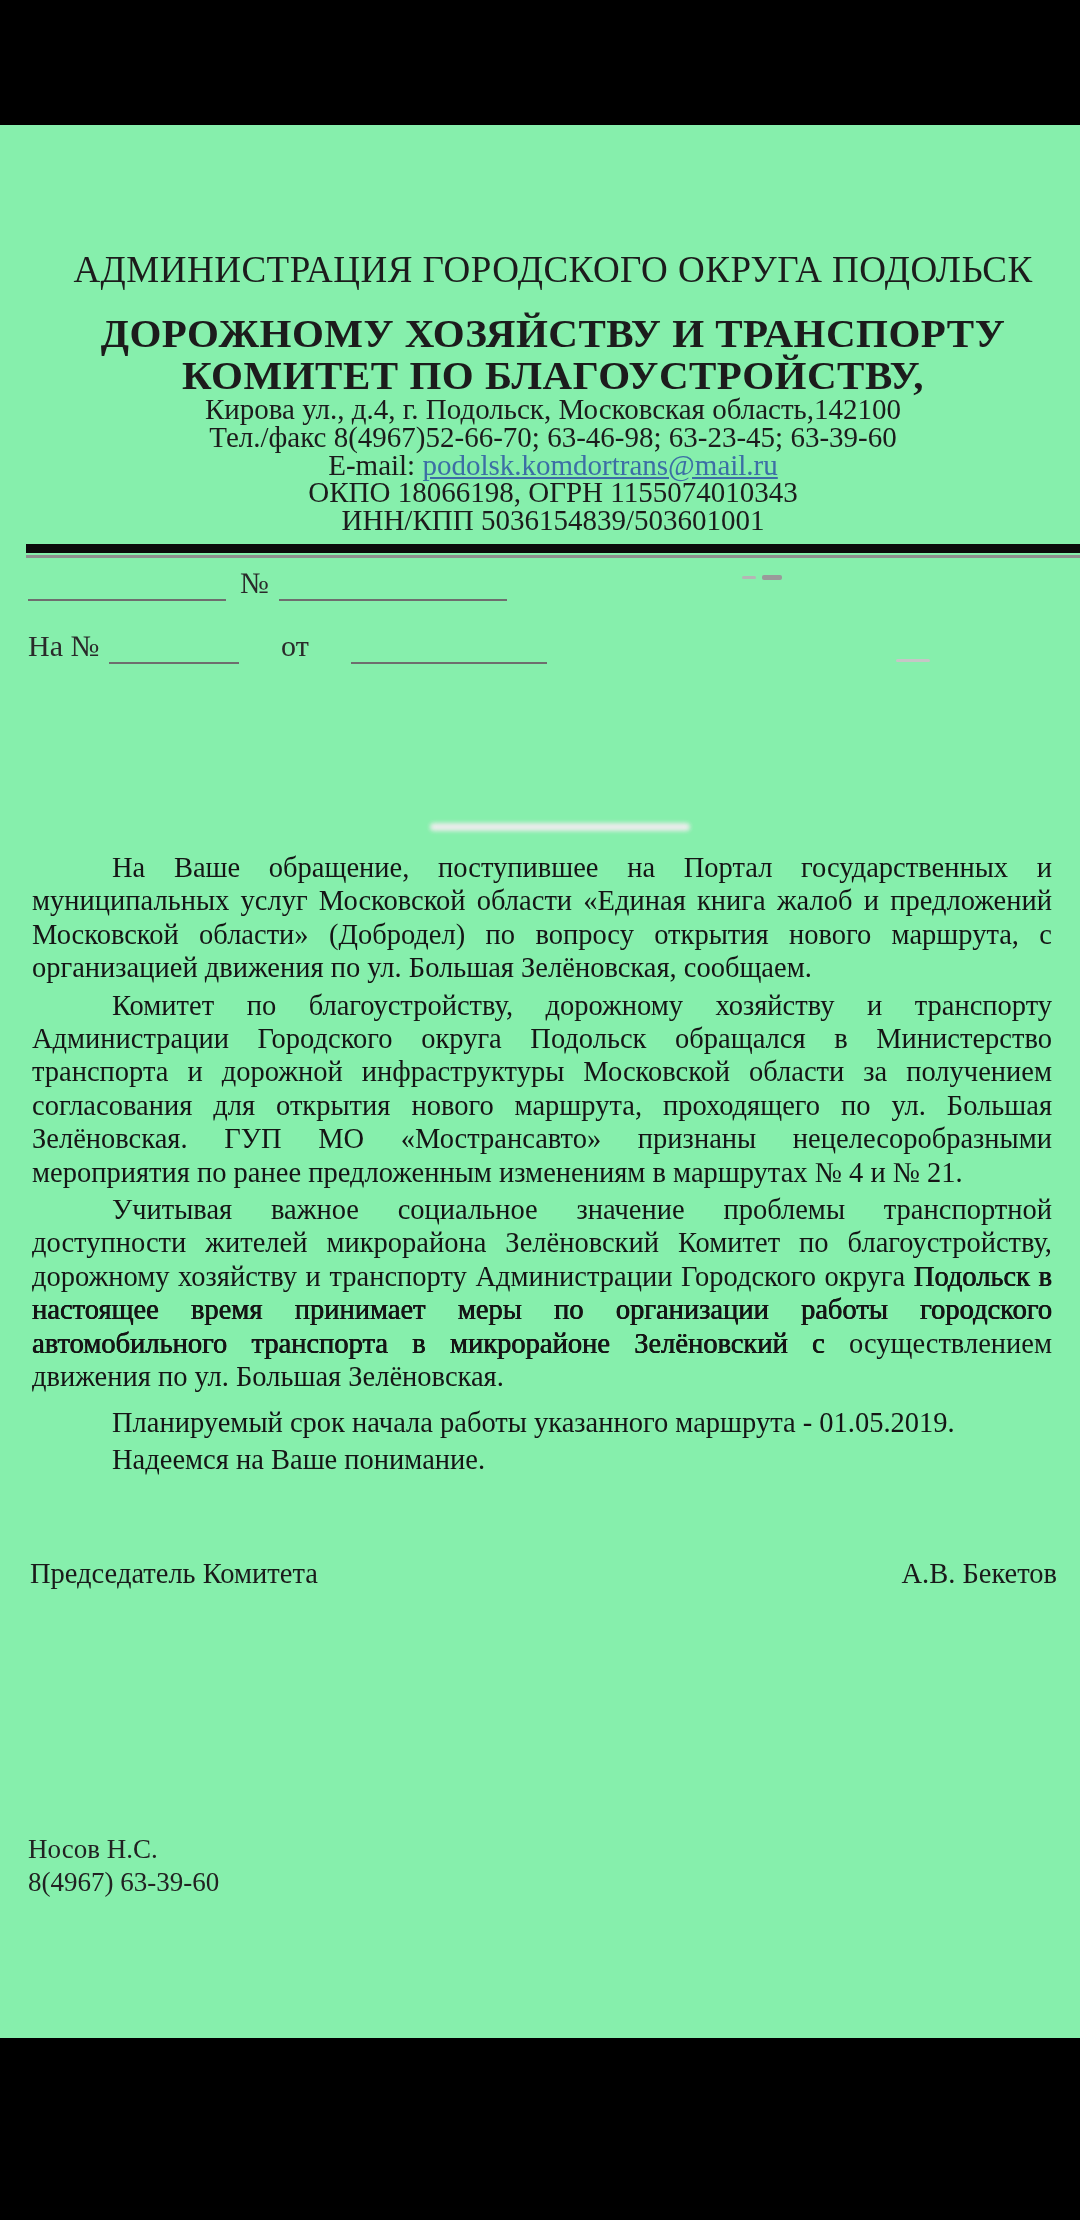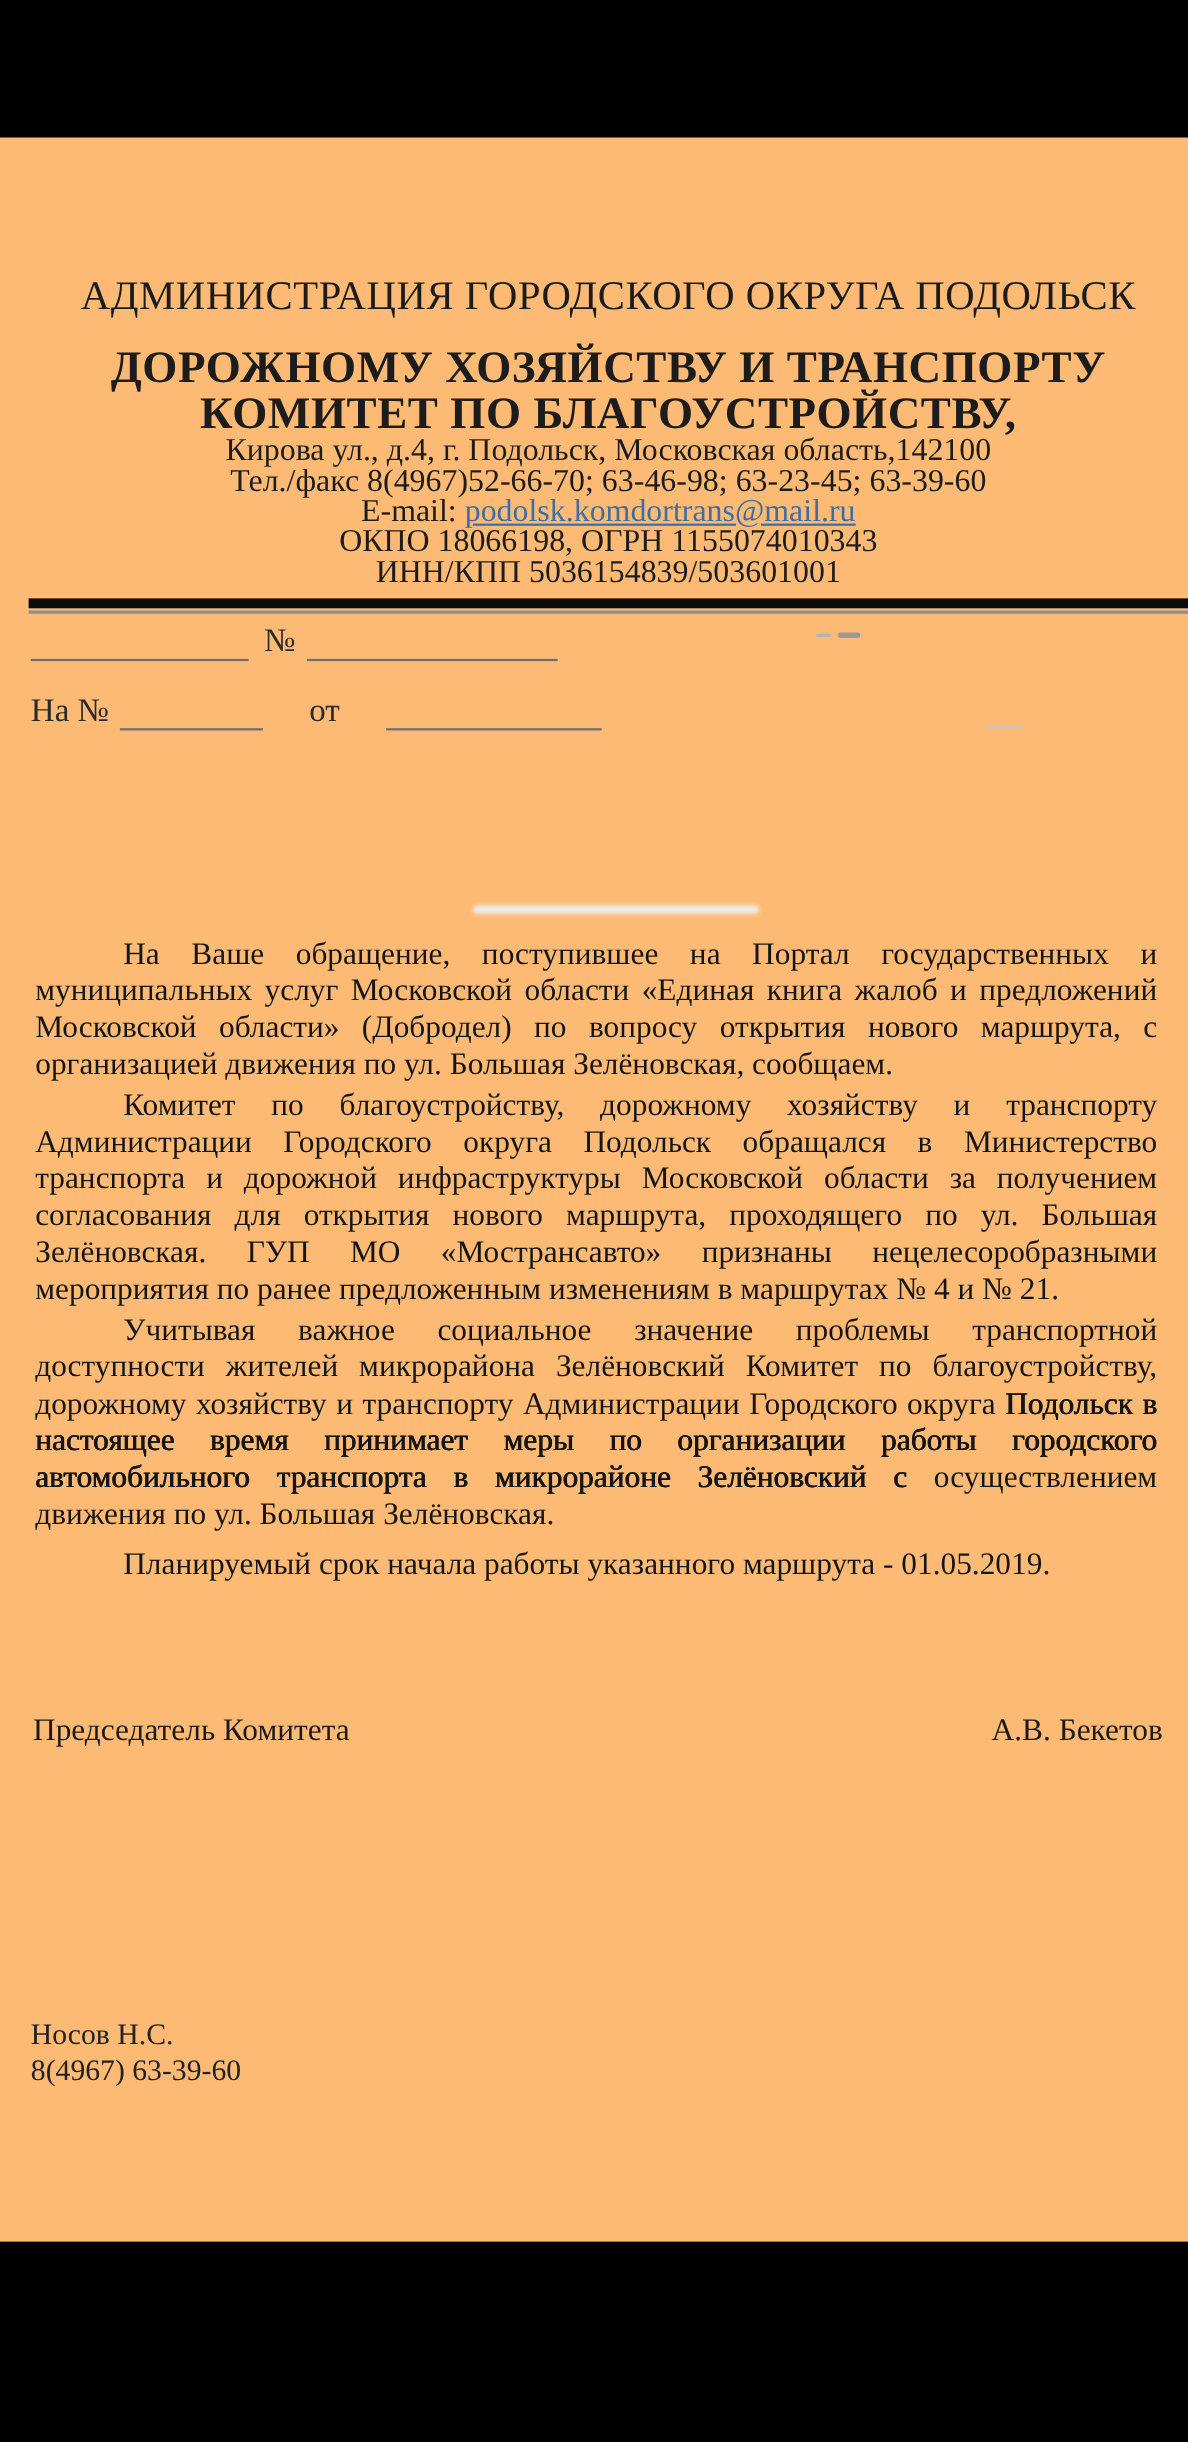--- a/index.html
+++ b/index.html
@@ -10,21 +10,21 @@
     font-family:"Liberation Serif","DejaVu Serif",serif;
     overflow:hidden;
   }
   .bar { position:absolute; left:0; width:1080px; background:#000; }
   .bar.top { top:0; height:125px; }
   .bar.bottom { top:2038px; height:182px; }
 
   .page {
     position:absolute; top:125px; left:0;
     width:1080px; height:1913px;
-    background:#fdba74;
+    background:#86efac;
     color:#1c1c1c;
   }
 
   
   .letterhead {
     position:absolute; top:125px; left:26px; right:0;
     text-align:center;
   }
   .org-name { font-size:37px; line-height:40px; letter-spacing:0.5px; }
   .committee { margin-top:22px; font-size:41px; line-height:42px; font-weight:bold; letter-spacing:0.5px; }
@@ -119,20 +119,21 @@
   <div class="artifact a1"></div>
   <div class="artifact a2"></div>
   <div class="artifact a3"></div>
   <div class="artifact a4"></div>
 
   <main class="letter-body">
     <p>На Ваше обращение, поступившее на Портал государственных и муниципальных услуг Московской области «Единая книга жалоб и предложений Московской области» (Добродел) по вопросу открытия нового маршрута, с организацией движения по ул. Большая Зелёновская, сообщаем.</p>
     <p>Комитет по благоустройству, дорожному хозяйству и транспорту Администрации Городского округа Подольск обращался в Министерство транспорта и дорожной инфраструктуры Московской области за получением согласования для открытия нового маршрута, проходящего по ул. Большая Зелёновская. ГУП МО «Мострансавто» признаны нецелесоробразными мероприятия по ранее предложенным изменениям в маршрутах № 4 и № 21.</p>
     <p><span>Учитывая важное социальное значение проблемы транспортной доступности жителей микрорайона Зелёновский Комитет по благоустройству, дорожному хозяйству и транспорту Администрации Городского округа</span> <span class="thick">Подольск в настоящее время принимает меры по организации работы городского автомобильного транспорта в микрорайоне Зелёновский с</span> <span>осуществлением движения по ул. Большая Зелёновская.</span></p>
     <p class="gap">Планируемый срок начала работы указанного маршрута - 01.05.2019.</p>
+    <p>Надеемся на Ваше понимание.</p>
   </main>
 
   <div class="signature-row">
     <span>Председатель Комитета</span>
     <span>А.В. Бекетов</span>
   </div>
 
   <div class="executor">
     <div>Носов Н.С.</div>
     <div>8(4967) 63-39-60</div>

